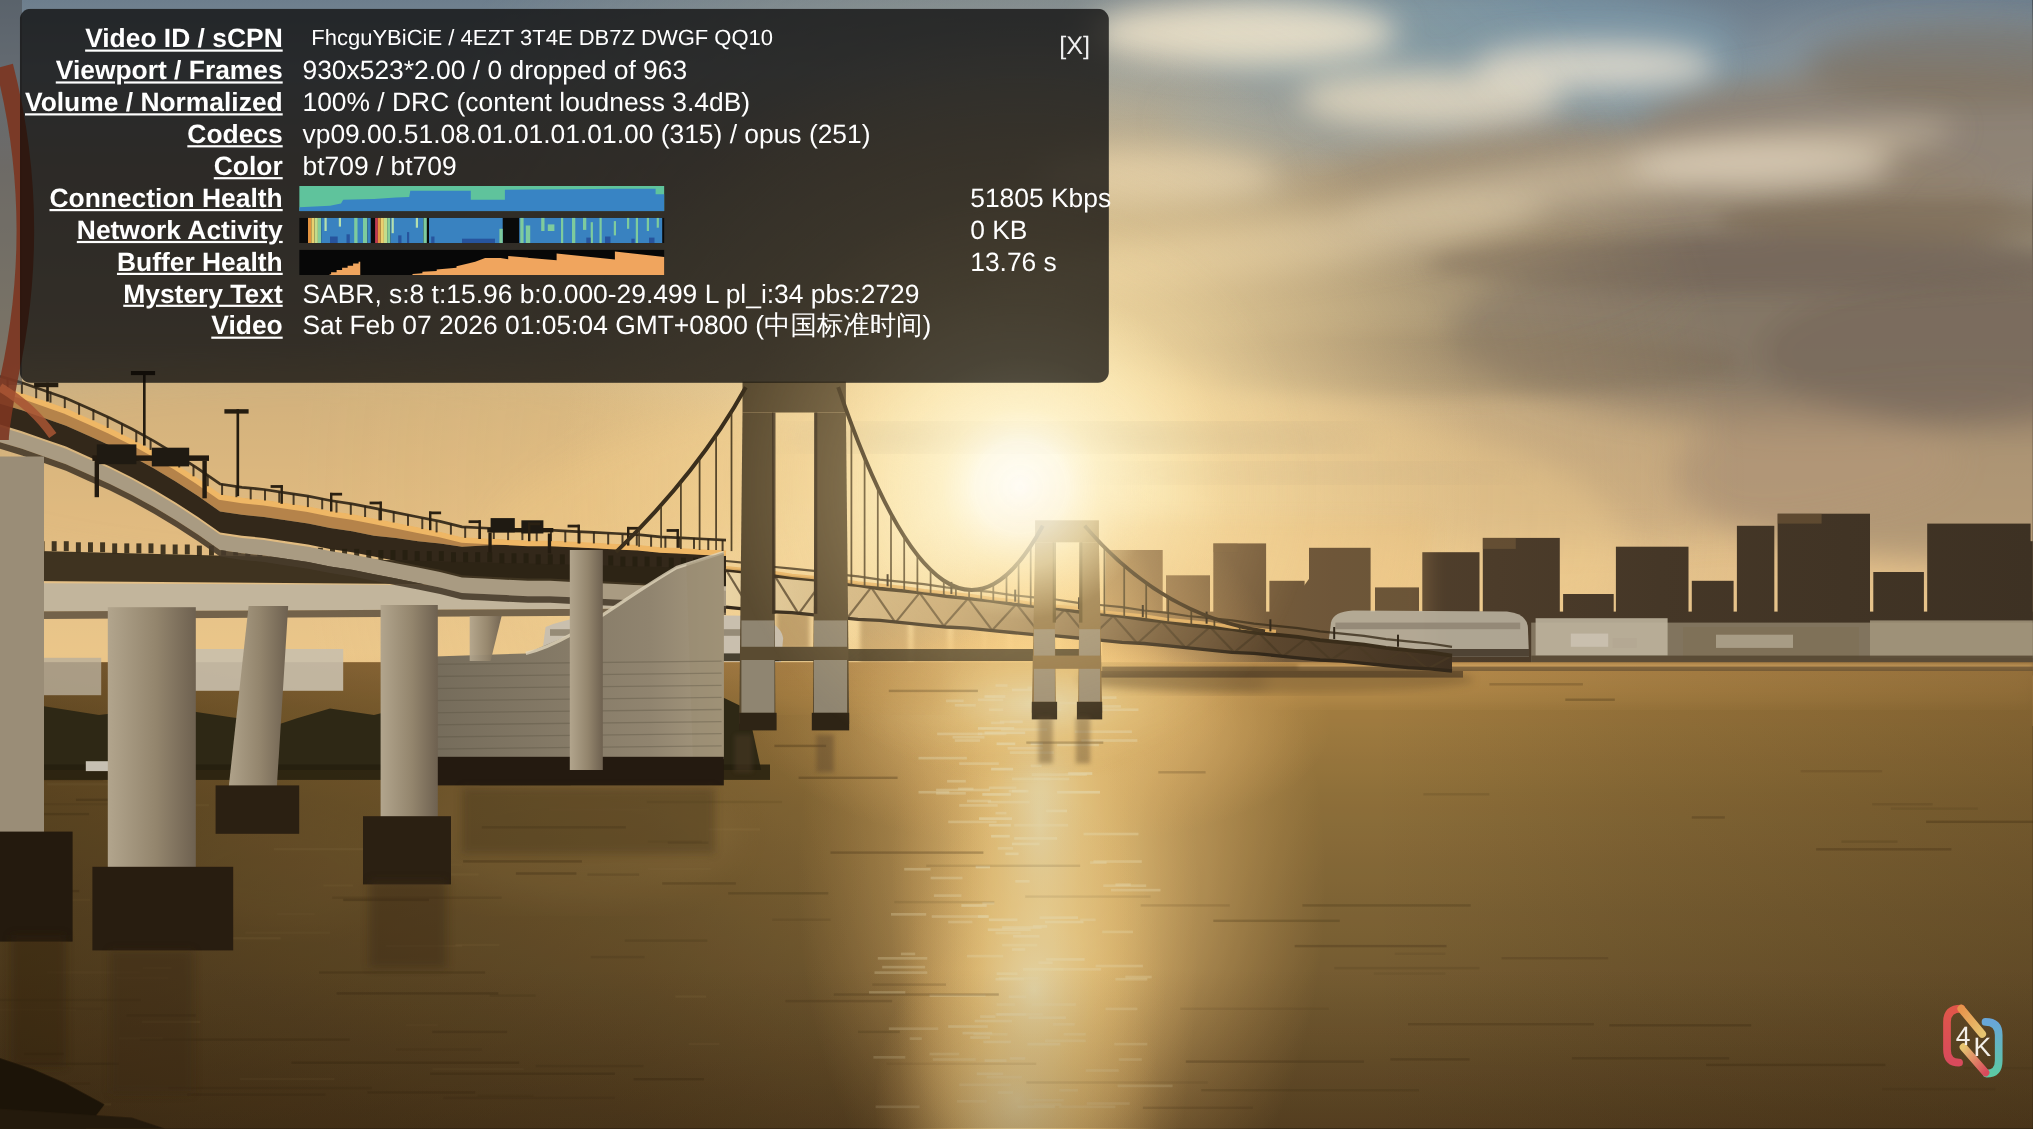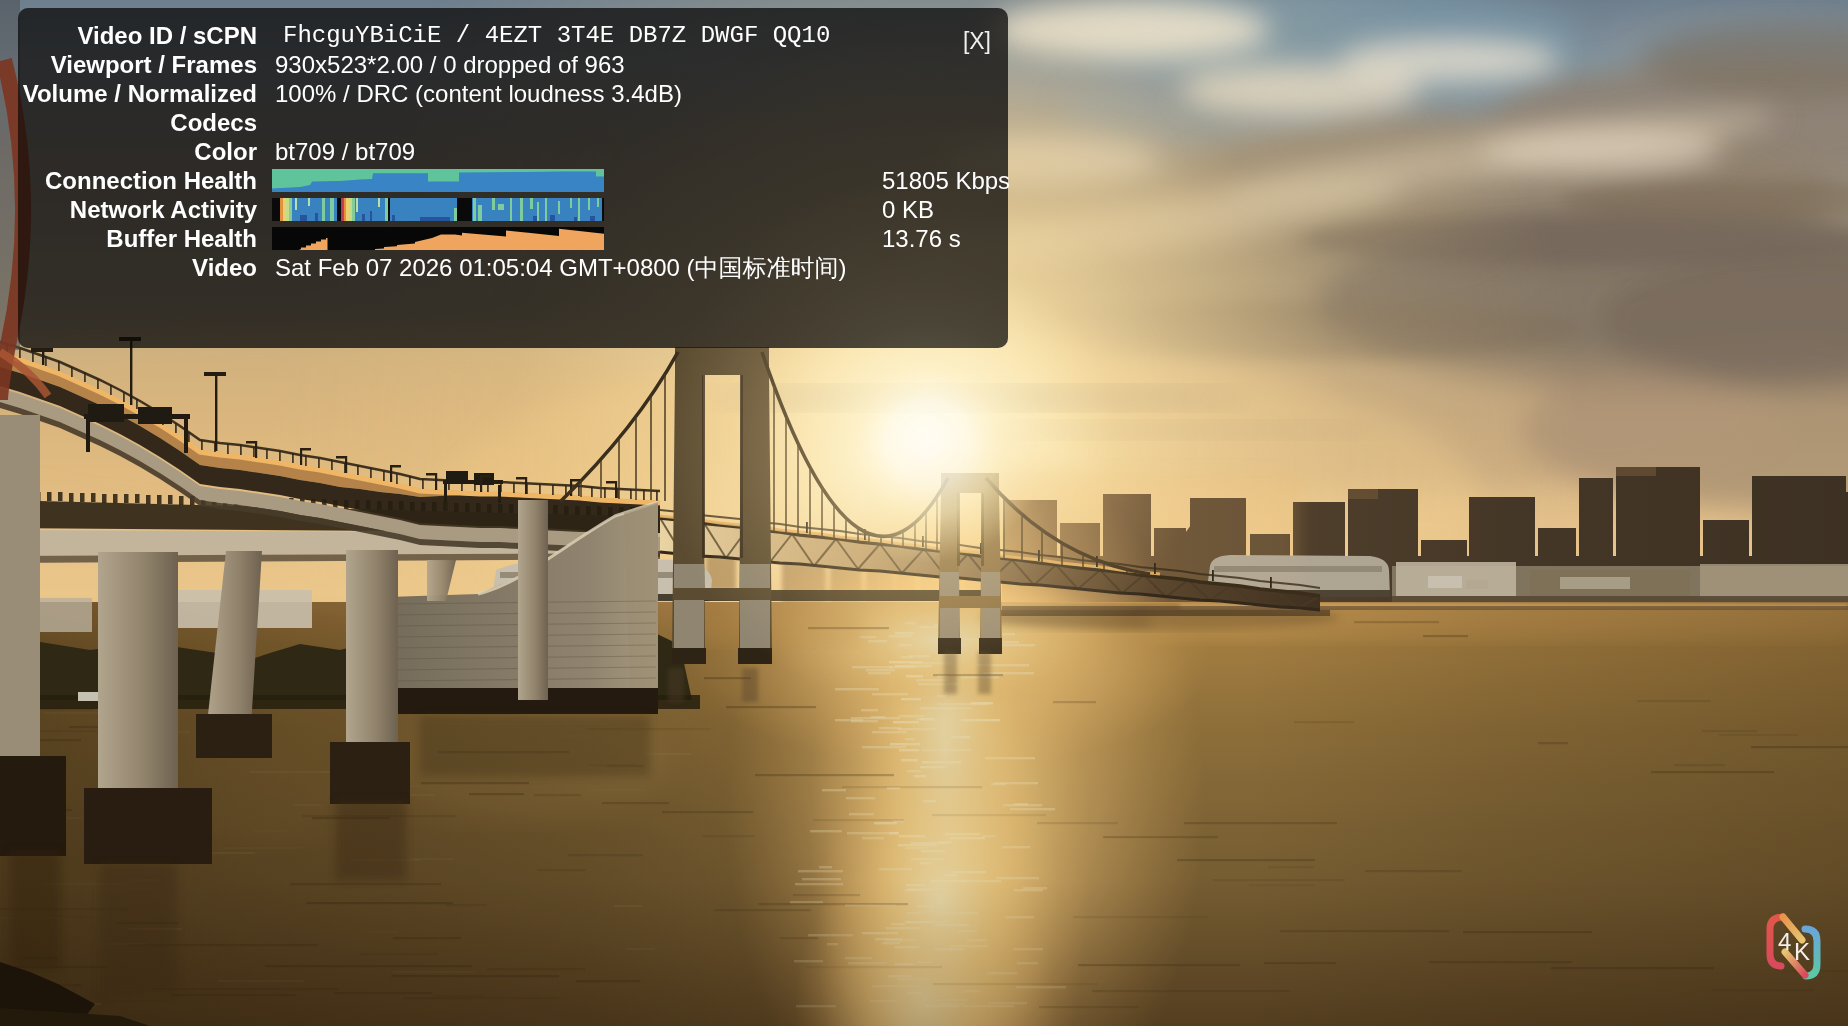--- a/index.html
+++ b/index.html
@@ -1,23 +1,23 @@
 <!DOCTYPE html>
 <html><head>
 <meta charset="utf-8">
 <style>
 html,body{margin:0;padding:0;width:1848px;height:1026px;overflow:hidden;background:#000;}
 #stage{position:relative;width:1848px;height:1026px;font-family:"Liberation Sans",sans-serif;}
 #bg{position:absolute;left:0;top:0;}
 #panel{position:absolute;left:18px;top:8px;width:990px;height:340px;background:rgba(7,6,5,0.66);border-radius:10px;color:#fff;}
 .rows{position:absolute;left:0;top:13px;width:100%;}
 .row{position:relative;height:29px;line-height:29px;font-size:24px;white-space:nowrap;}
-.lab{position:absolute;left:0;width:239px;text-align:right;font-weight:bold;}
+.lab{position:absolute;left:0;width:239px;text-align:right;font-weight:bold;text-decoration:underline;}
 .val{position:absolute;left:257px;}
-.mono{font-family:Liberation Mono, monospace;font-size:24px;left:265px;}
+.mono{font-family:Liberation Sans, sans-serif;font-size:20px;left:265px;}
 .num{position:absolute;left:864px;}
 .chart{position:absolute;left:254px;top:3px;width:332px;height:23px;}
 .chart svg{display:block;}
 #closex{position:absolute;right:17px;top:20px;font-size:23px;color:#f0f0f0;}
 </style>
 </head>
 <body>
 <div id="stage">
 <svg id="bg" width="1848" height="1026" viewBox="0 0 1848 1026">
 <defs>
@@ -867,20 +867,21 @@
     <div class="row">
           <span class="lab">Viewport / Frames</span>
           <span class="val">930x523*2.00 / 0 dropped of 963</span>
         </div>
     <div class="row">
           <span class="lab">Volume / Normalized</span>
           <span class="val">100% / DRC (content loudness 3.4dB)</span>
         </div>
     <div class="row">
           <span class="lab">Codecs</span>
+          <span class="val">vp09.00.51.08.01.01.01.01.00 (315) / opus (251)</span>
         </div>
     <div class="row">
           <span class="lab">Color</span>
           <span class="val">bt709 / bt709</span>
         </div>
     <div class="row">
           <span class="lab">Connection Health</span>
           <span class="chart">
             <svg width="332" height="23" viewBox="0 0 332 23">
 <rect width="332" height="23" fill="#5fc39c"></rect>
@@ -951,19 +952,23 @@
 <rect width="332" height="23" fill="#070707"></rect>
 <g fill="#f0a55e">
 <path d="M27,23 L29,22 L29,20.5 L34,20.5 L34,18.5 L39,18.5 L39,16.5 L44,16.5 L44,14.5 L49,14.5 L49,12.5 L54,12.5 L54,11 L55.5,11 L55.5,23 Z"></path>
 <path d="M103,23 L103,22 L112,21.5 L112,20 L125,19.3 L125,18 L143,16.5 L143,15 L160,11 L169,7.5 L183,7.5 L190,8.6 L190,5.8 L234,9.5 L234,3.5 L287,9 L287,1.7 L332,6.7 L332,23 Z"></path>
 </g>
 </svg>
           </span>
           <span class="num">13.76 s</span>
         </div>
     <div class="row">
+          <span class="lab">Mystery Text</span>
+          <span class="val">SABR, s:8 t:15.96 b:0.000-29.499 L pl_i:34 pbs:2729</span>
+        </div>
+    <div class="row">
           <span class="lab">Video</span>
           <span class="val">Sat Feb 07 2026 01:05:04 GMT+0800 (中国标准时间)</span>
         </div>
   </div>
   <div id="closex">[X]</div>
 </div>
 </div>
 
 </body></html>

